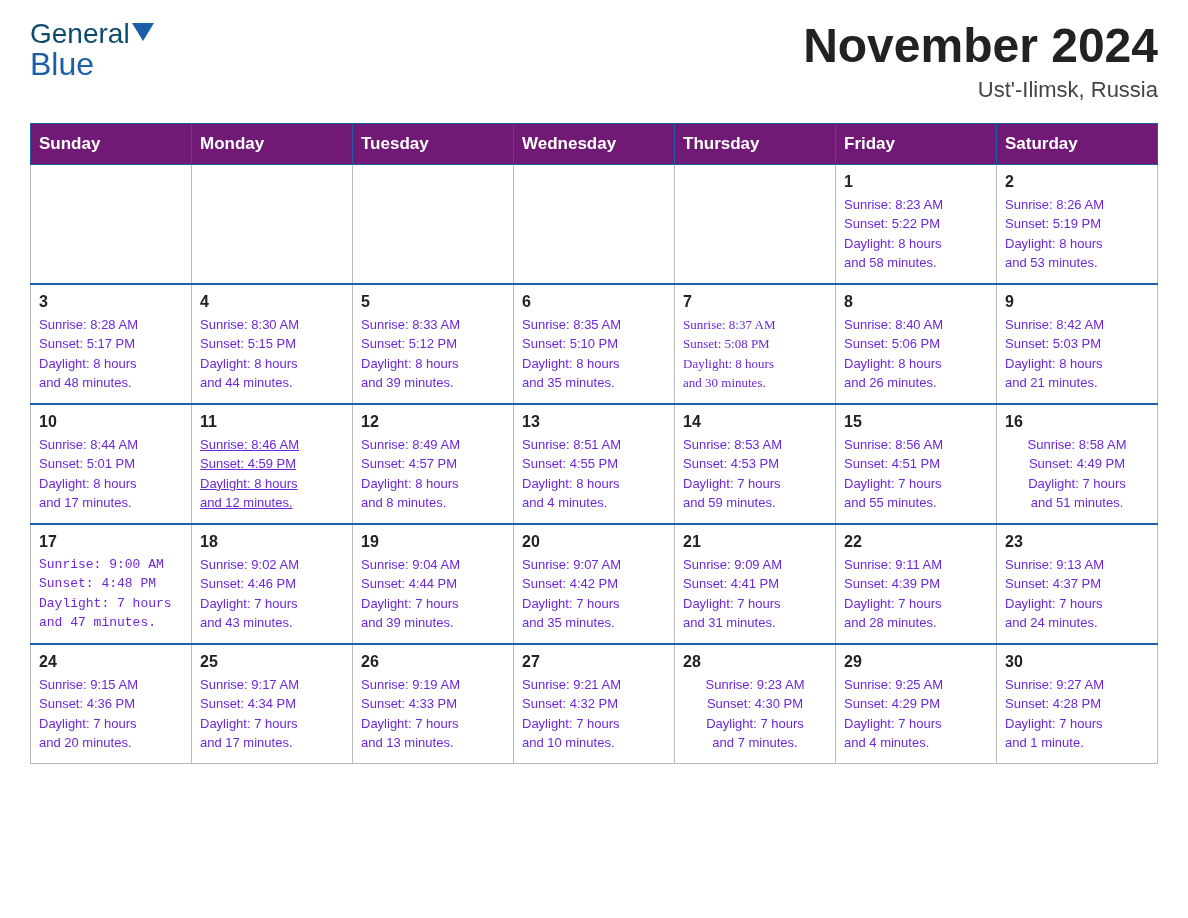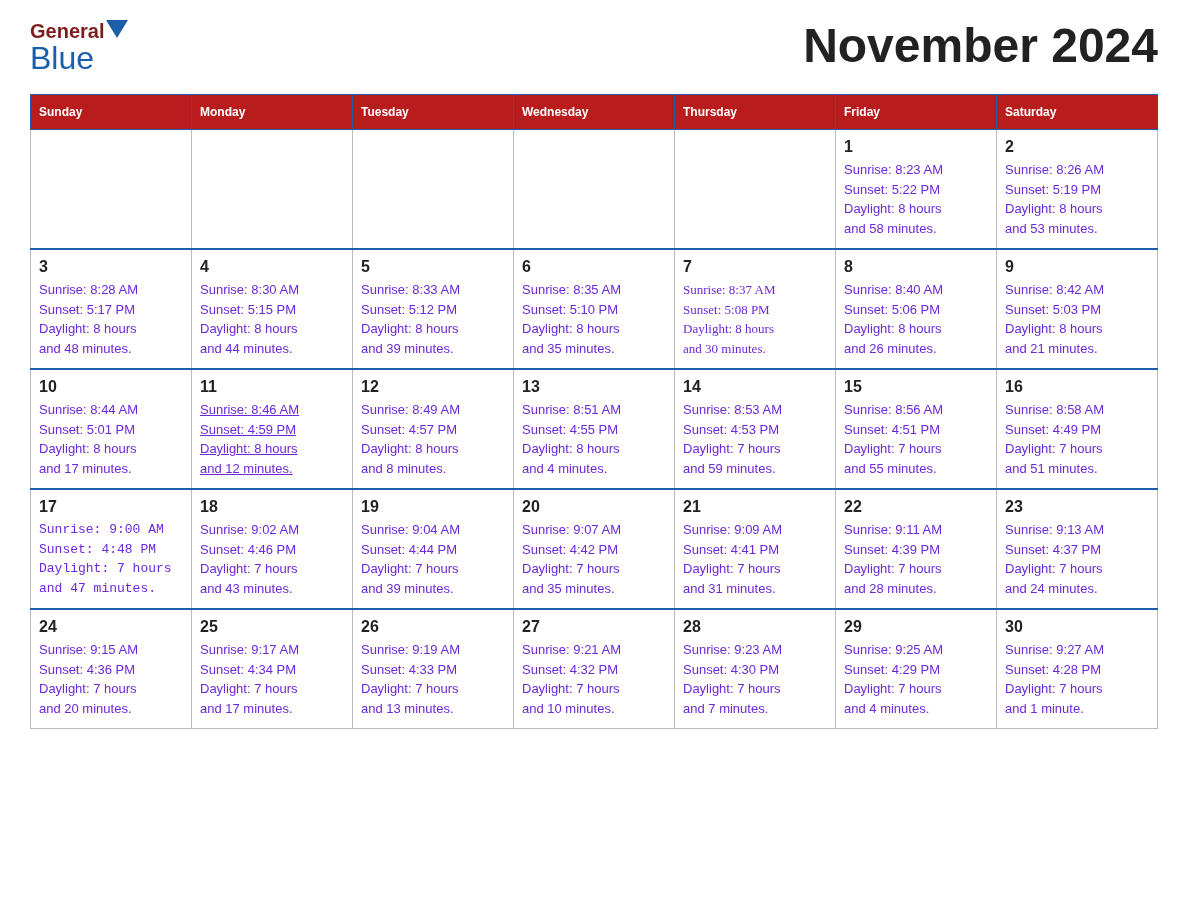--- a/index.html
+++ b/index.html
@@ -14,23 +14,23 @@
       justify-content: space-between;
       align-items: flex-start;
       margin-bottom: 20px;
     }
     .logo {
       display: flex;
       flex-direction: column;
       align-items: flex-start;
     }
     .logo-general {
-      font-size: 20px;
-      font-weight: bold;
-      color: #7f1d1d;
+      font-size: 28px;
+      font-weight: normal;
+      color: #0c4a6e;
       line-height: 1;
     }
     .logo-blue {
       font-size: 32px;
       font-weight: normal;
       color: #1a5fa8;
       line-height: 1;
     }
     .title-area {
       text-align: right;
@@ -45,23 +45,23 @@
       font-size: 22px;
       color: #444;
       margin-top: 4px;
     }
     .calendar {
       width: 100%;
       border-collapse: collapse;
       border: 1px solid #ccc;
     }
     .calendar th {
-      background-color: #b91c1c;
+      background-color: #701a75;
       color: #fff;
-      font-size: 12px;
+      font-size: 17px;
       font-weight: bold;
       padding: 10px 8px;
       text-align: left;
       border: 1px solid #1a5fa8;
     }
     .calendar td {
       vertical-align: top;
       padding: 8px 8px 10px 8px;
       border: 1px solid #bbb;
       width: 14.28%;
@@ -99,20 +99,21 @@
       <span style="display:inline-block;margin-left:2px;vertical-align:middle;">
         <svg width="22" height="18" viewBox="0 0 22 18">
           <polygon points="0,0 22,0 11,18" fill="#1a5fa8"></polygon>
         </svg>
       </span>
     </div>
     <span class="logo-blue">Blue</span>
   </div>
   <div class="title-area">
     <div class="month-title">November 2024</div>
+    <div class="location">Ust'-Ilimsk, Russia</div>
   </div>
 </div>
 
 <table class="calendar">
   <thead>
     <tr>
     <th>Sunday</th>
         <th>Monday</th>
         <th>Tuesday</th>
         <th>Wednesday</th>
@@ -232,21 +233,21 @@
         </td>
         <td>
           <span class="day-num">15</span>
           <div class="day-info" style="white-space: pre-line;">Sunrise: 8:56 AM
 Sunset: 4:51 PM
 Daylight: 7 hours
 and 55 minutes.</div>
         </td>
         <td>
           <span class="day-num">16</span>
-          <div class="day-info" style="white-space: pre-line;">Sunrise: 8:58 AM
+          <div class="day-info" style="white-space: pre-line; text-align: center;">Sunrise: 8:58 AM
 Sunset: 4:49 PM
 Daylight: 7 hours
 and 51 minutes.</div>
         </td>
       </tr>
       <tr class="row-divider">
         <td>
           <span class="day-num">17</span>
           <div class="day-info" style="white-space: pre-line; font-family: Liberation Mono, monospace;">Sunrise: 9:00 AM
 Sunset: 4:48 PM
@@ -320,21 +321,21 @@
         </td>
         <td>
           <span class="day-num">27</span>
           <div class="day-info" style="white-space: pre-line;">Sunrise: 9:21 AM
 Sunset: 4:32 PM
 Daylight: 7 hours
 and 10 minutes.</div>
         </td>
         <td>
           <span class="day-num">28</span>
-          <div class="day-info" style="white-space: pre-line;">Sunrise: 9:23 AM
+          <div class="day-info" style="white-space: pre-line; text-align: center;">Sunrise: 9:23 AM
 Sunset: 4:30 PM
 Daylight: 7 hours
 and 7 minutes.</div>
         </td>
         <td>
           <span class="day-num">29</span>
           <div class="day-info" style="white-space: pre-line;">Sunrise: 9:25 AM
 Sunset: 4:29 PM
 Daylight: 7 hours
 and 4 minutes.</div>

